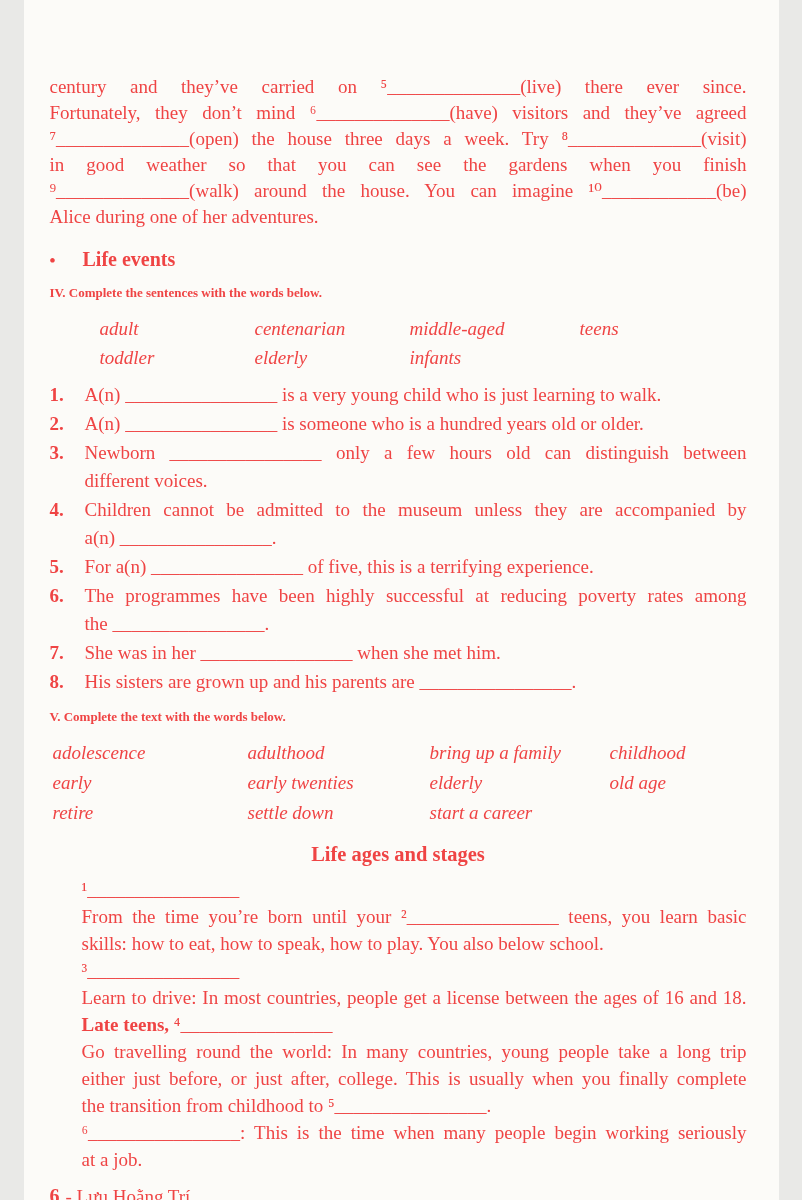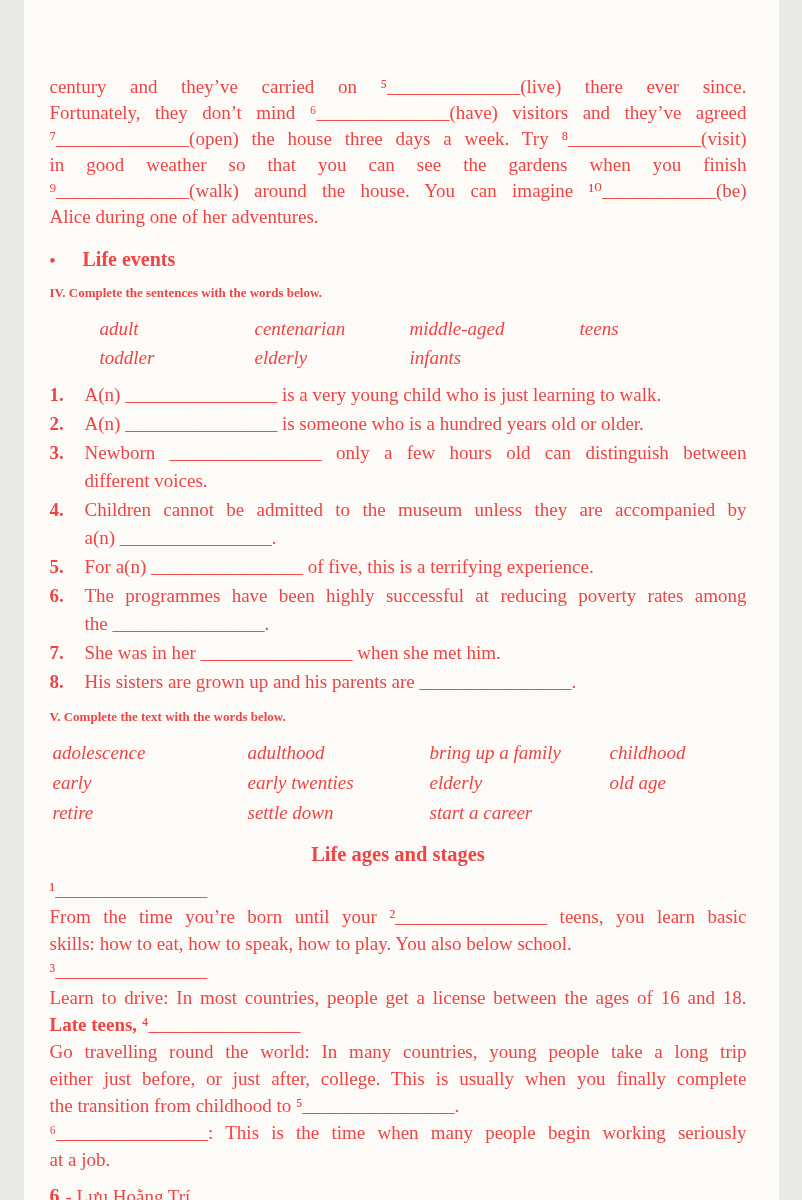--- a/index.html
+++ b/index.html
@@ -72,21 +72,21 @@
   .item .content { flex: 1; min-width: 0; }
 
   
   .stage-title {
     text-align: center;
     font-weight: bold;
     font-size: 20.5px;
     line-height: 26px;
     margin: 13px 0 9px 0;
   }
-  .stage .ln { line-height: 27px; }
+  .stage .ln { line-height: 27px; margin-left: 32px; }
   .stage .bold-lead { font-weight: bold; }
 
   .footer {
     margin-top: 10px;
     line-height: 26px;
     font-size: 19px;
   }
   .footer .pgnum { font-weight: bold; font-size: 20px; }
   .footer .author { margin-left: 6px; }
 </style>

